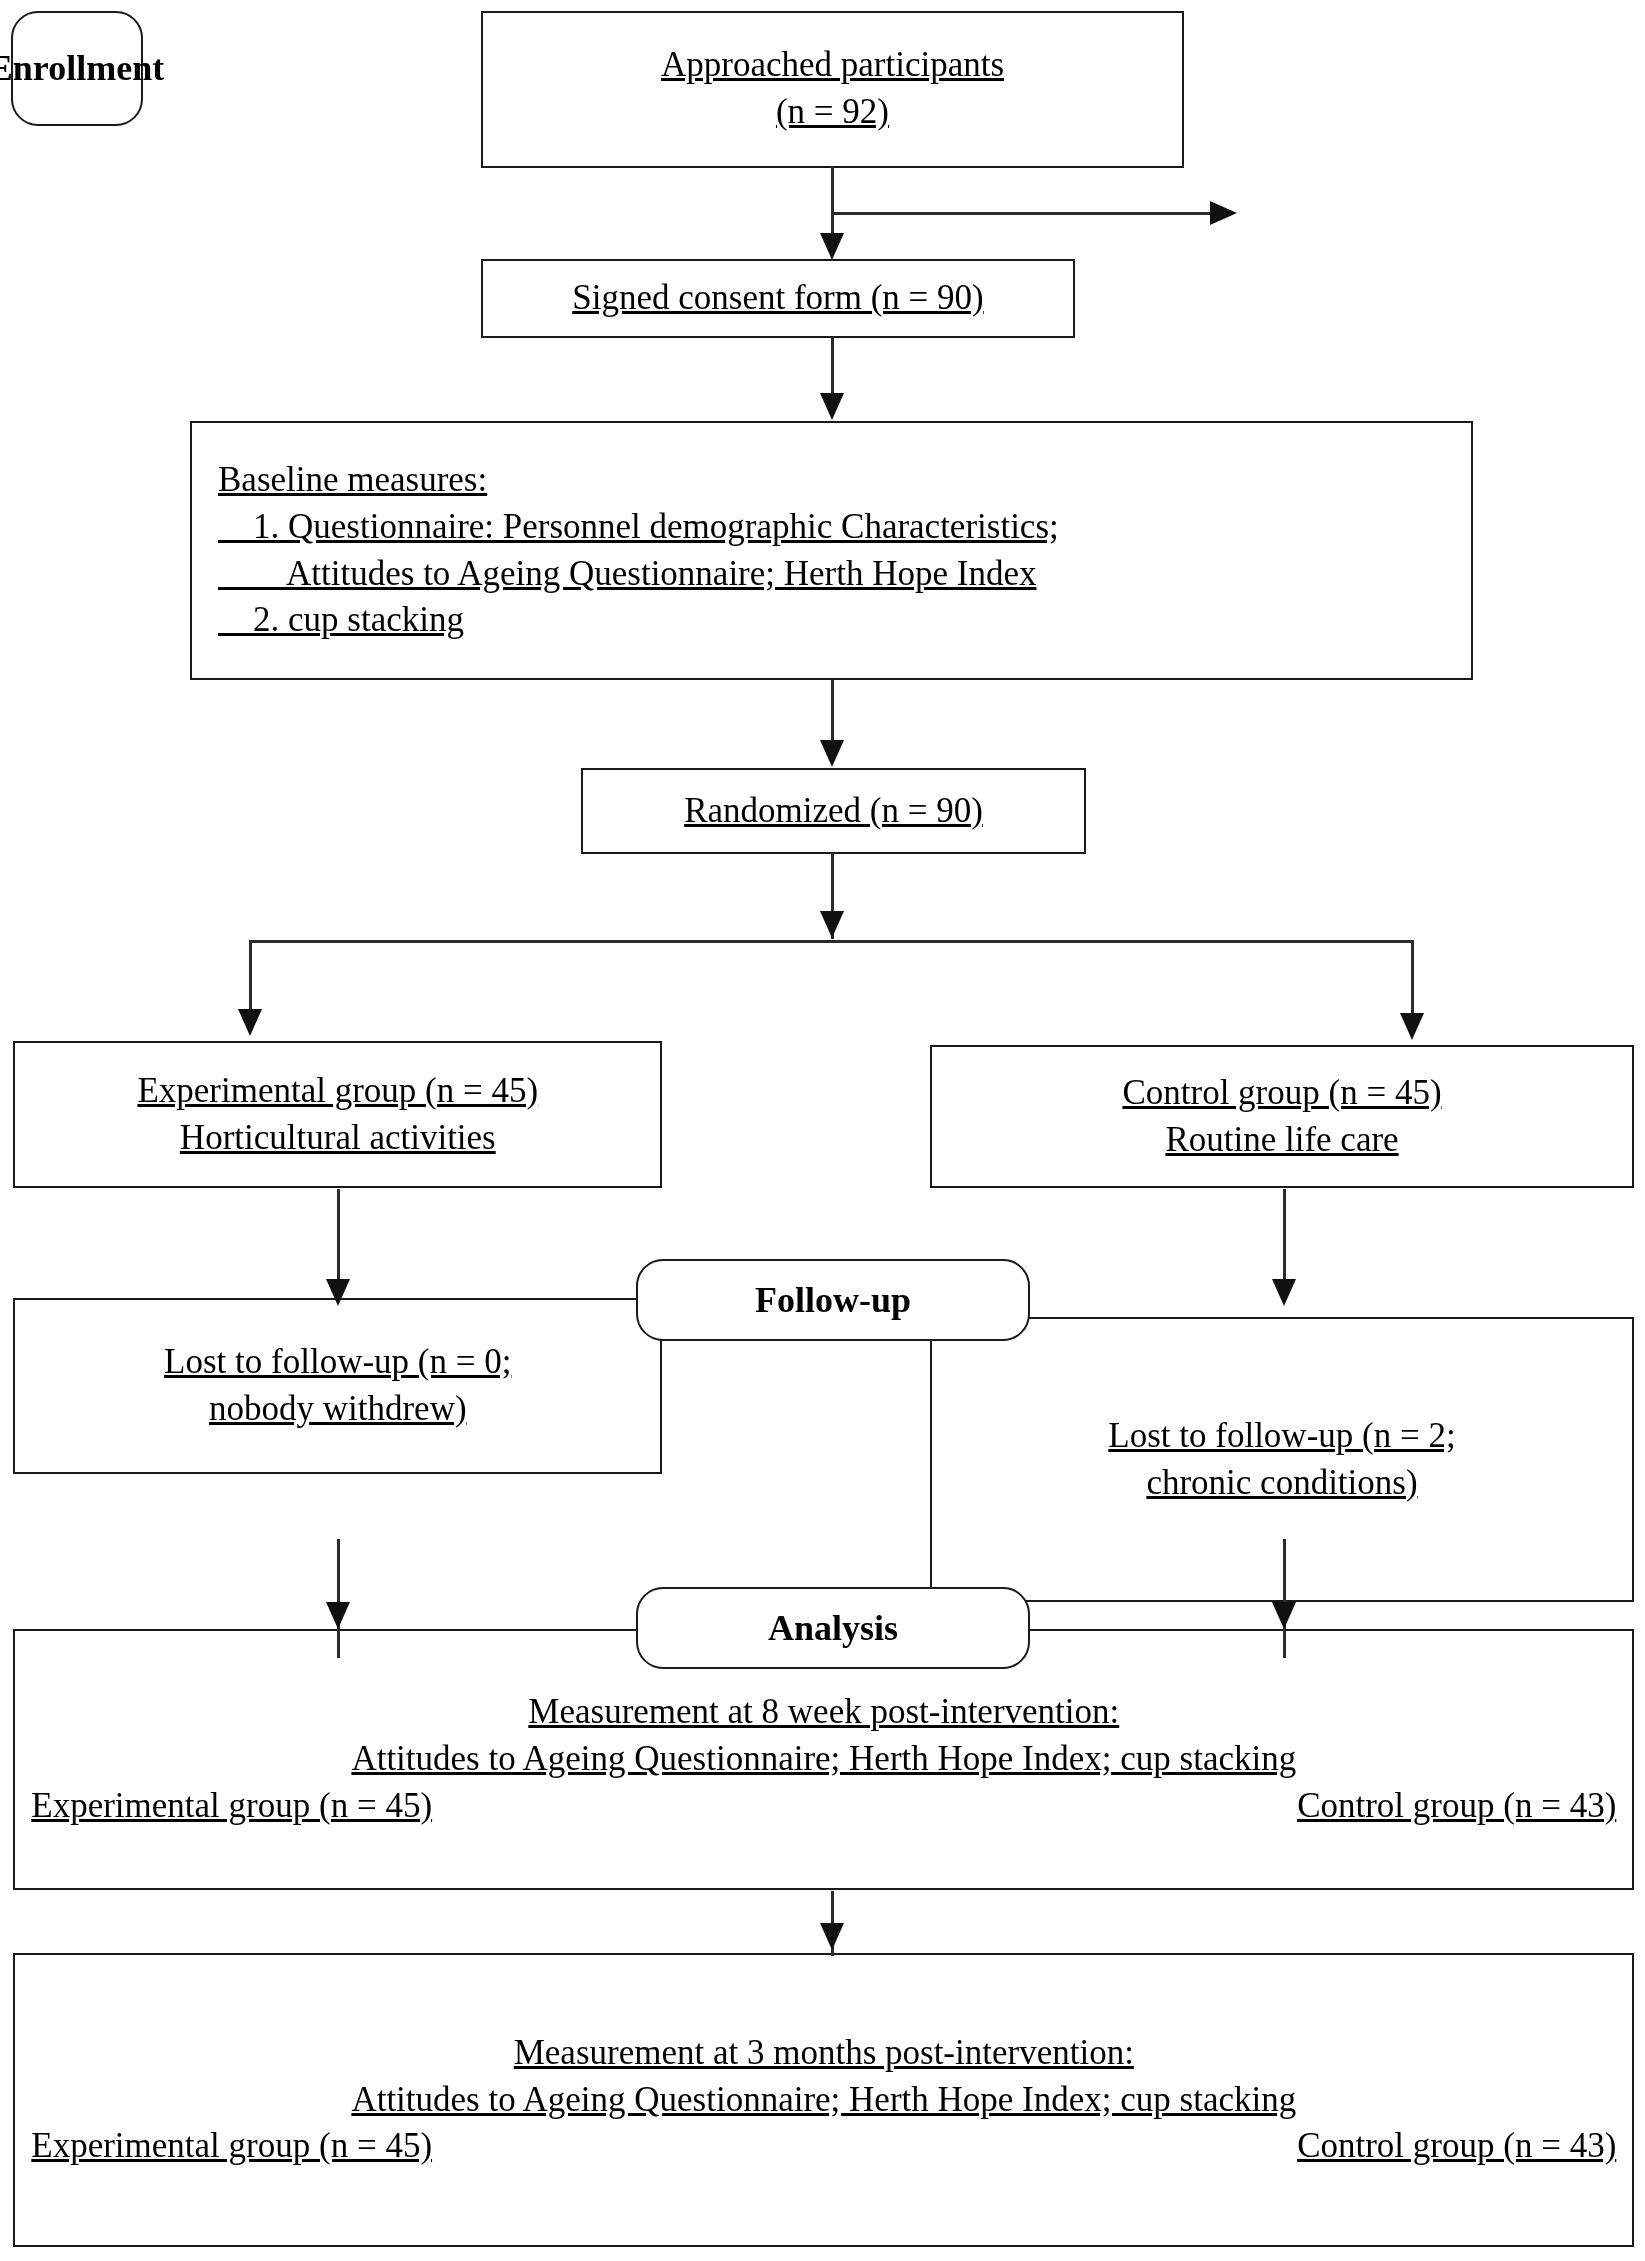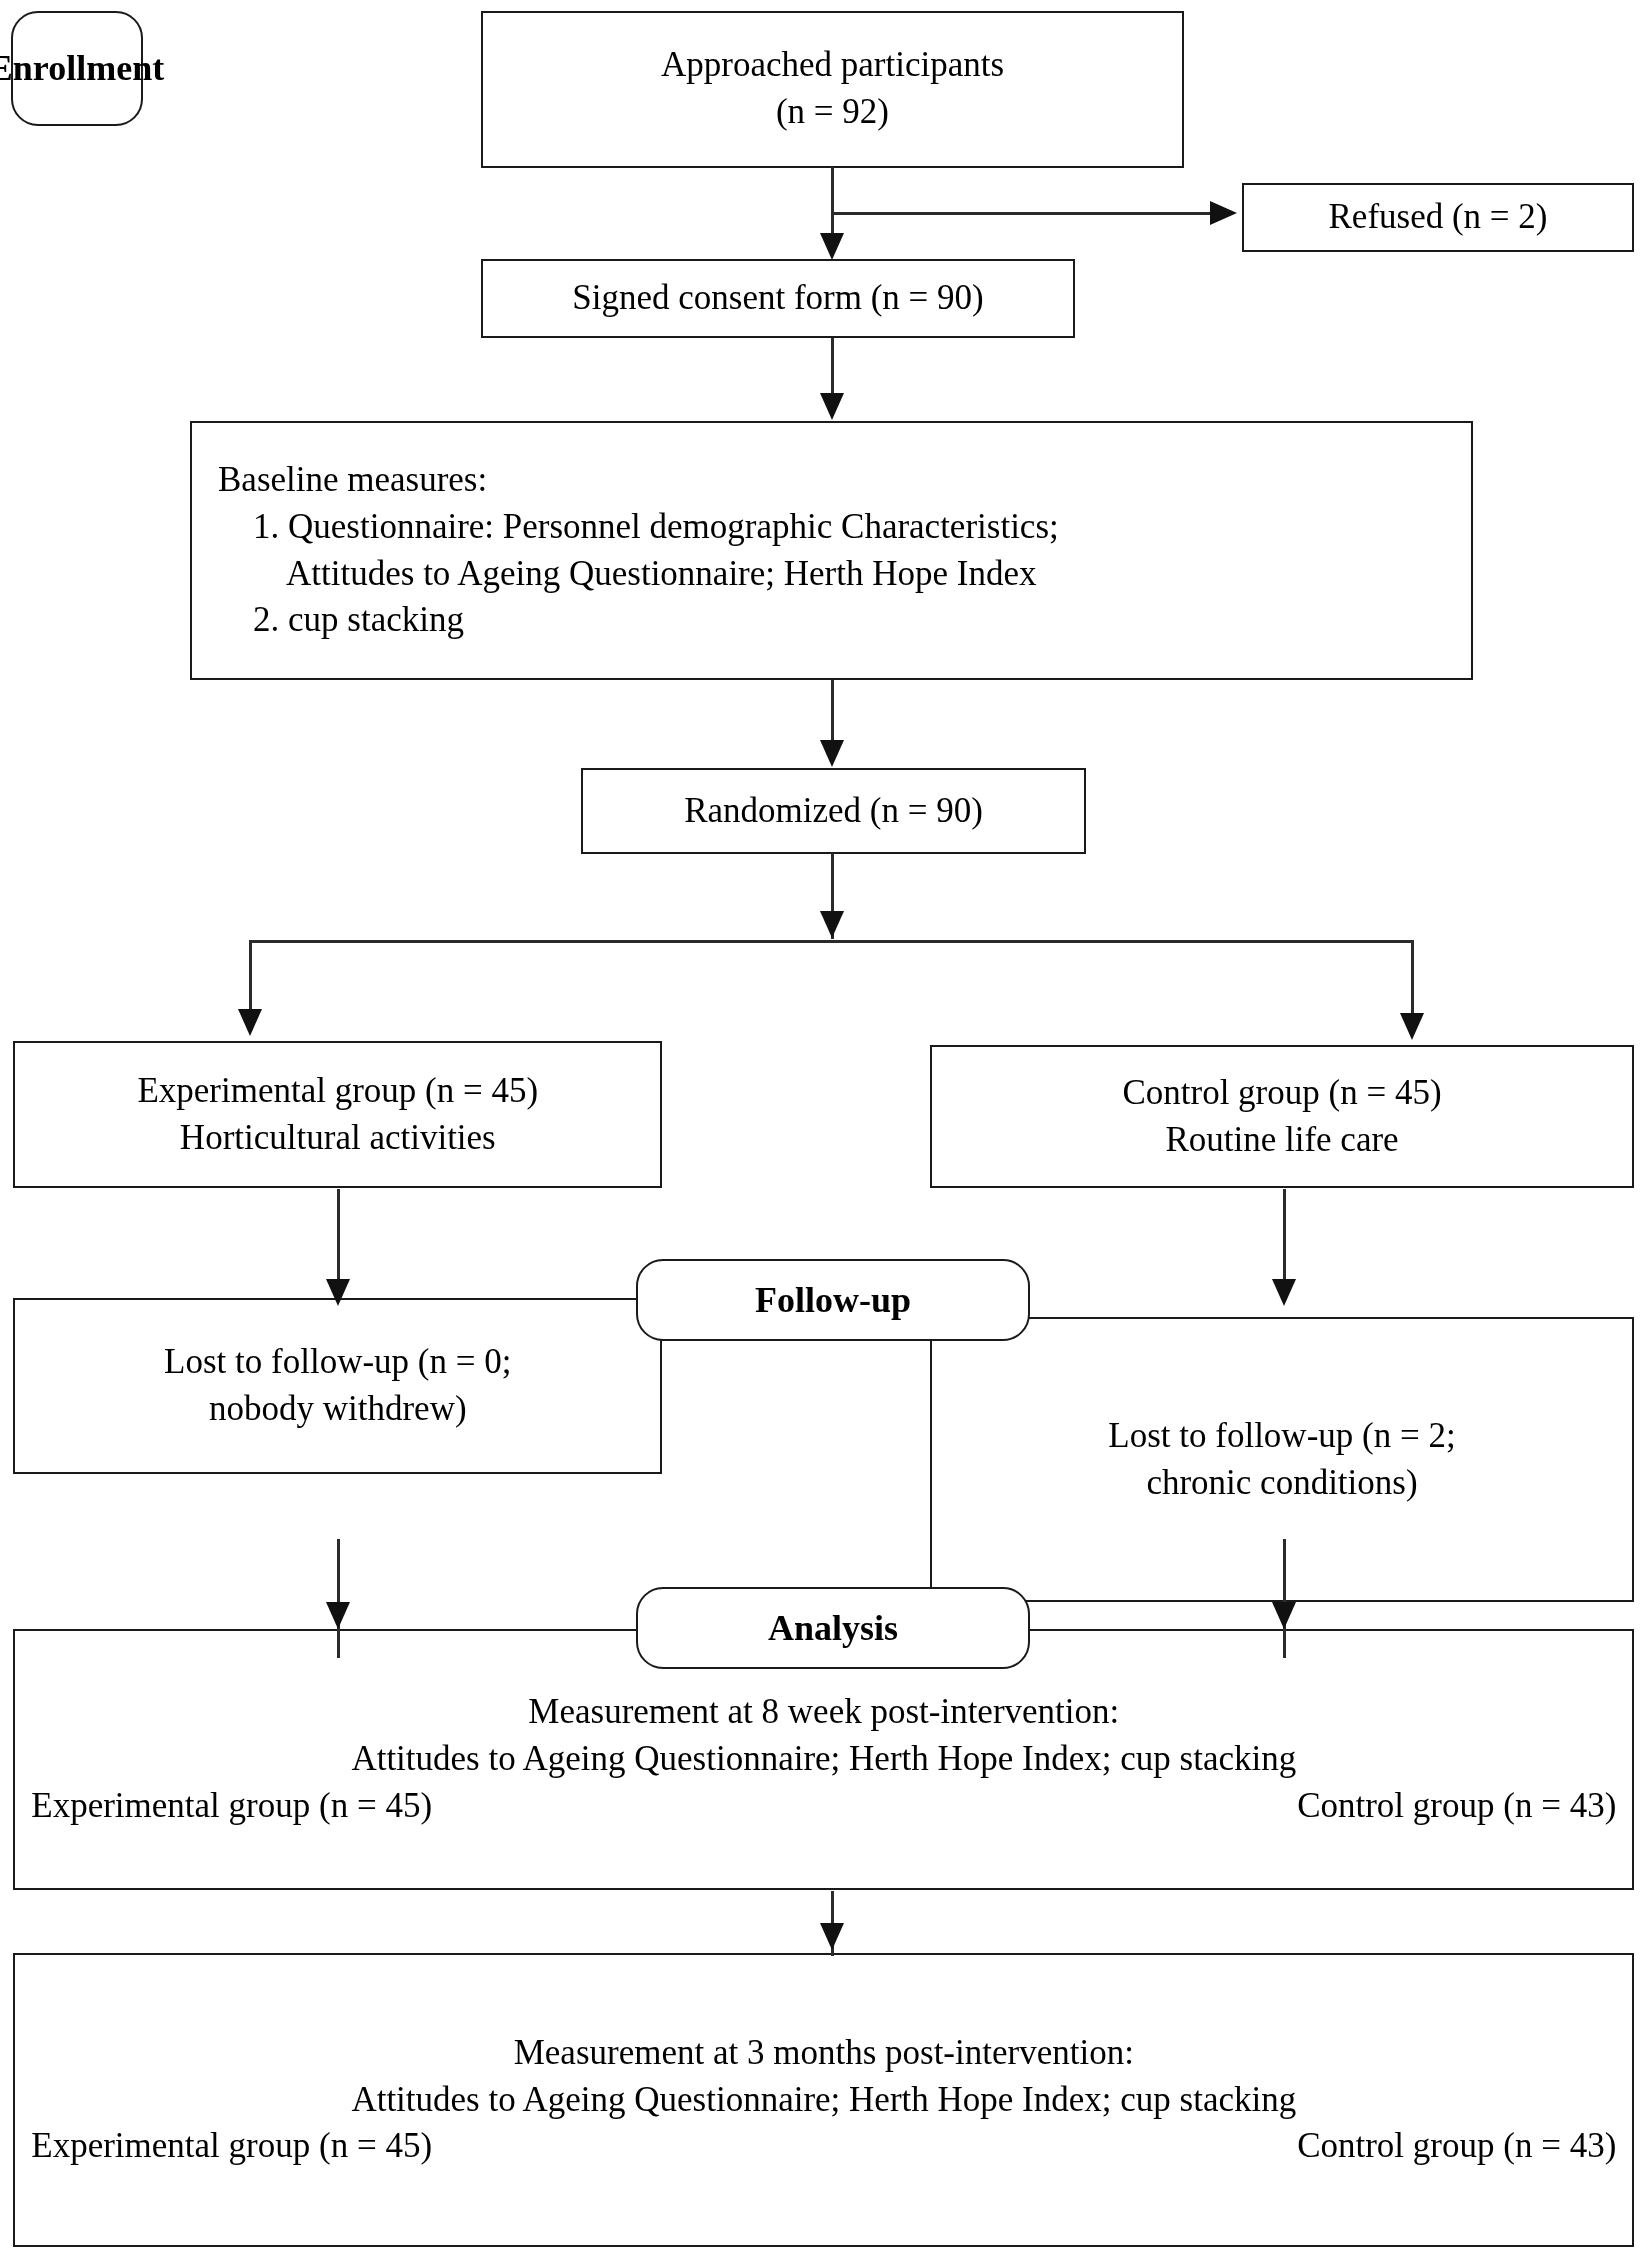--- a/index.html
+++ b/index.html
@@ -1,21 +1,21 @@
 <!DOCTYPE html>
 <html style="font-size:7.6px"><head>
 <meta charset="utf-8">
 <style>
   html,body{margin:0;padding:0;background:#ffffff;}
   body{width:1646px;height:2261px;font-family:"Liberation Serif","DejaVu Serif",serif;color:#000;}
   #stage{position:relative;width:1646px;height:2261px;overflow:hidden;background:#fff;}
 
   .box{position:absolute;box-sizing:border-box;border:2.4px solid #1a1a1a;background:#fff;
        display:flex;flex-direction:column;align-items:center;justify-content:center;
-       text-align:center;line-height:1.34;font-size:35px;}
+       text-align:center;line-height:1.34;font-size:35px;text-decoration:underline;}
   .box .ln{display:block;white-space:pre;}
   .box.left-align{align-items:flex-start;text-align:center;}
 
   .pill{position:absolute;box-sizing:border-box;border:2.4px solid #1a1a1a;border-radius:27px;
         background:#fff;display:flex;align-items:center;justify-content:center;
         font-weight:bold;font-size:36px;z-index:6;}
 
   .vline{position:absolute;background:#2b2b2b;width:2.9px;z-index:2;}
   .hline{position:absolute;background:#2b2b2b;height:2.9px;z-index:2;}
 
@@ -38,23 +38,20 @@
     <span class="ln">Approached participants</span>
     <span class="ln">(n = 92)</span>
   </div>
 
   <div class="vline" style="left:831px;top:167px;height:71px;"></div>
   <div class="arrow-down" style="left:820px;top:233px;"></div>
 
   <div class="hline" style="left:831px;top:212px;width:382px;"></div>
   <div class="arrow-right" style="left:1210px;top:201px;"></div>
 
-  <div class="box" style="left:1242px;top:183px;width:392px;height:69px;">
-    <span class="ln">Refused (n = 2)</span>
-  </div>
 
   <div class="box" style="left:481px;top:259px;width:594px;height:79px;">
     <span class="ln">Signed consent form (n = 90)</span>
   </div>
 
   <div class="vline" style="left:831px;top:338px;height:57px;"></div>
   <div class="arrow-down" style="left:820px;top:393px;"></div>
 
   <div class="box left-align" style="left:190px;top:421px;width:1283px;height:259px;padding:13.3px 0 13.3px 26px;justify-content:center;">
     <span class="ln">Baseline measures:</span>

